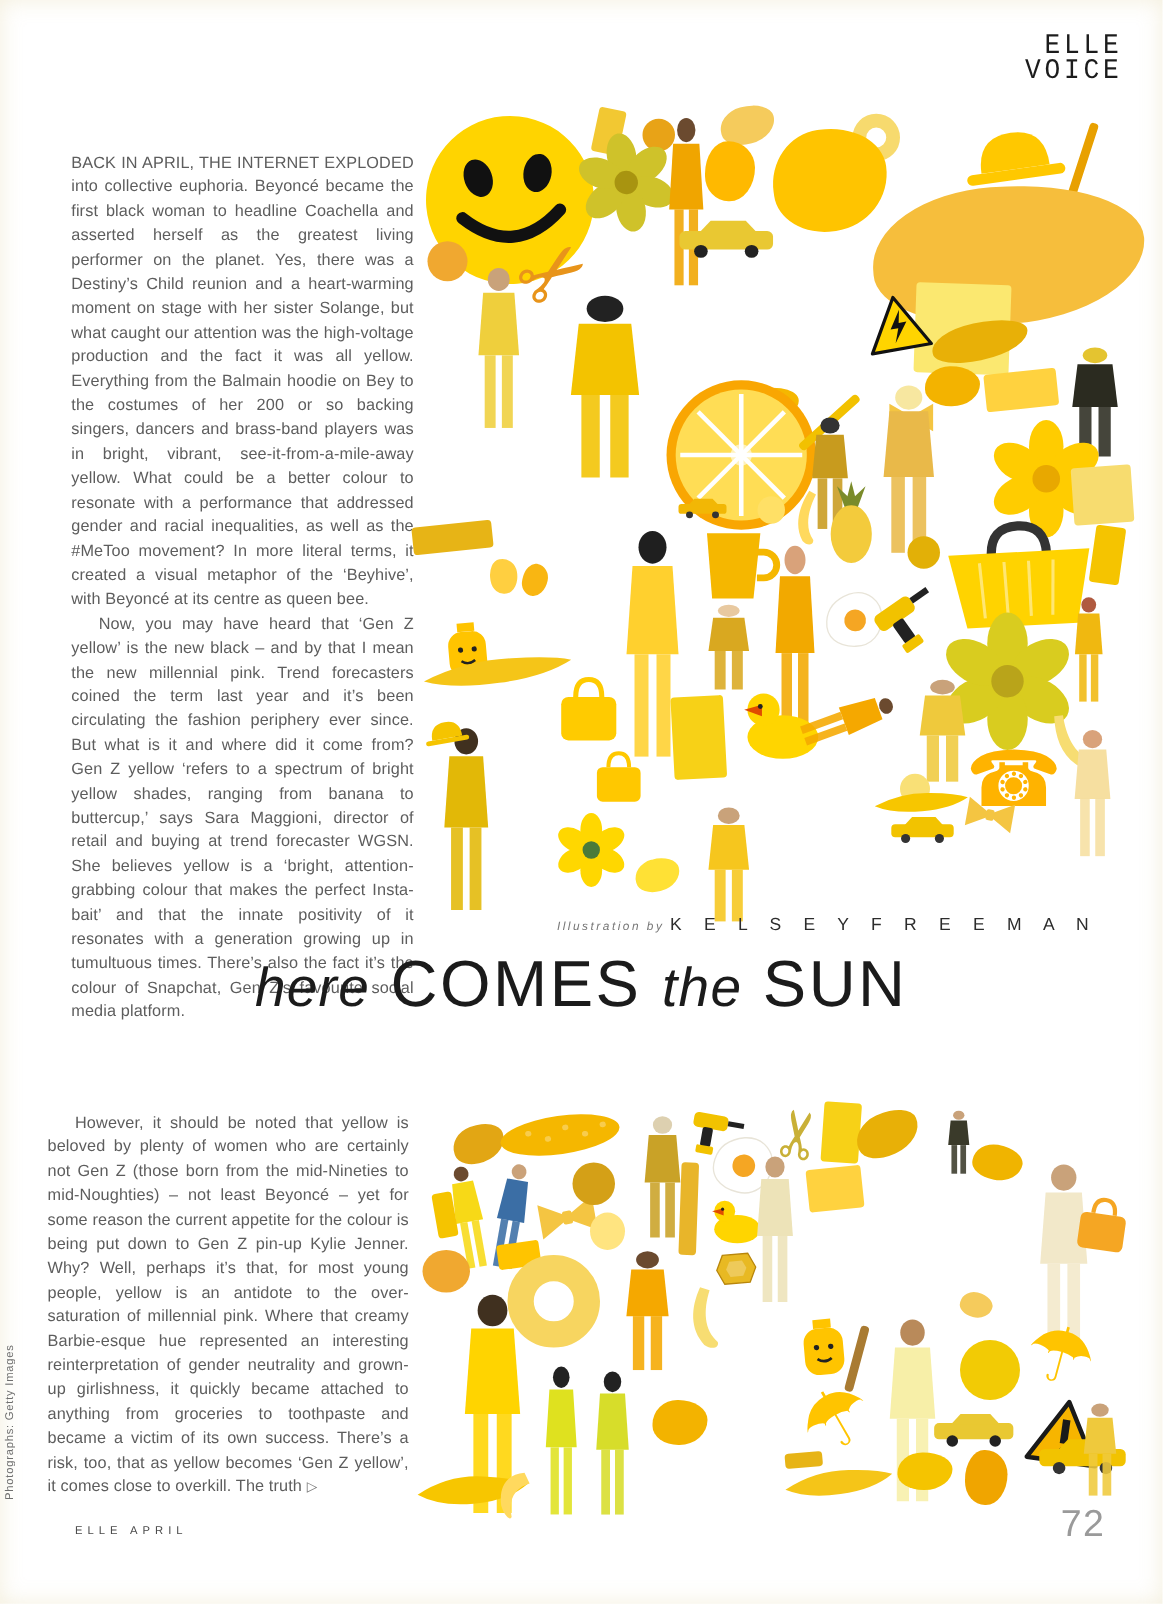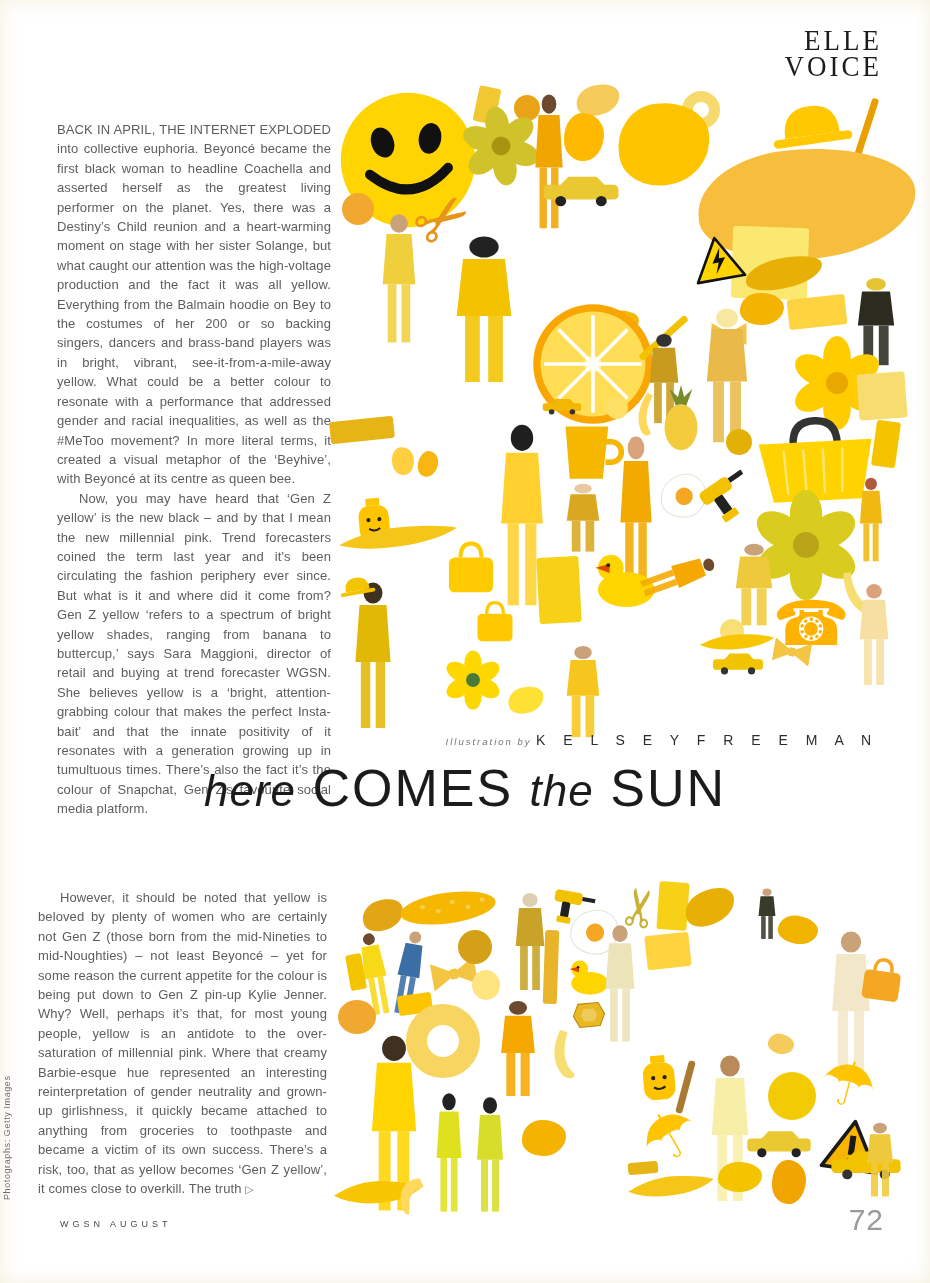--- a/index.html
+++ b/index.html
@@ -1,22 +1,22 @@
 <!DOCTYPE html>
 <html><head>
 <meta charset="utf-8">
 <style>
   html,body{margin:0;padding:0;}
   body{width:930px;height:1283px;position:relative;background:#fff;overflow:hidden;
        font-family:"Liberation Sans",sans-serif;}
   .page-edge{position:absolute;inset:0;box-shadow:inset 0 0 18px rgba(210,190,120,.25);pointer-events:none;}
 
   
-  .brand{position:absolute;top:28px;right:48px;text-align:right;color:#1c1c1c;
-         font-size:27px;line-height:.95;letter-spacing:3px;font-family:Liberation Serif, serif;}
+  .brand{position:absolute;top:28px;right:32px;text-align:right;color:#1c1c1c;
+         font-size:21px;line-height:.95;letter-spacing:3px;font-family:Liberation Mono, monospace;}
   .brand div{font-weight:400;transform:scaleY(1.08);}
 
   
   .col{position:absolute;color:#5d5d5d;font-size:13px;line-height:19.4px;
        text-align:justify;letter-spacing:.1px;}
   .col-1{left:57px;top:120px;width:274px;}
   .col-2{left:38px;top:888px;width:289px;}
   .col p{margin:0;}
   .col p.indent{text-indent:22px;}
   .marker{color:#777;font-size:11px;font-family:"DejaVu Sans",sans-serif;}
@@ -686,14 +686,14 @@
       <svg viewBox="0 0 40 100" preserveAspectRatio="none">
         <circle cx="20" cy="8" r="7" fill="#c9a27a"></circle>
         <path d="M10 16 h20 l3 38 h-26 z" fill="#EFC93C"></path>
         <rect x="11" y="54" width="7" height="44" fill="#EFC93C" opacity=".88"></rect>
         <rect x="22" y="54" width="7" height="44" fill="#EFC93C" opacity=".88"></rect>
       </svg>
     </div>
   </div>
 
 <div class="side-credit">Photographs: Getty Images</div>
-<div class="footer-left">WGSN AUGUST</div>
+<div class="footer-left">ELLE APRIL</div>
 <div class="page-num">72</div>
 
 </body></html>

